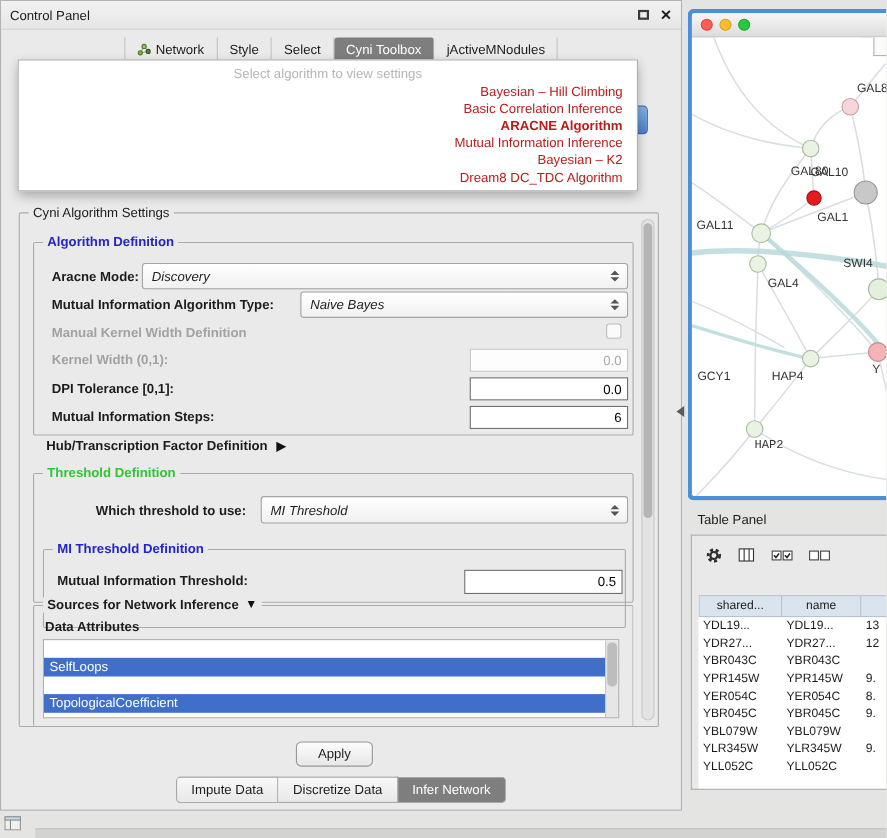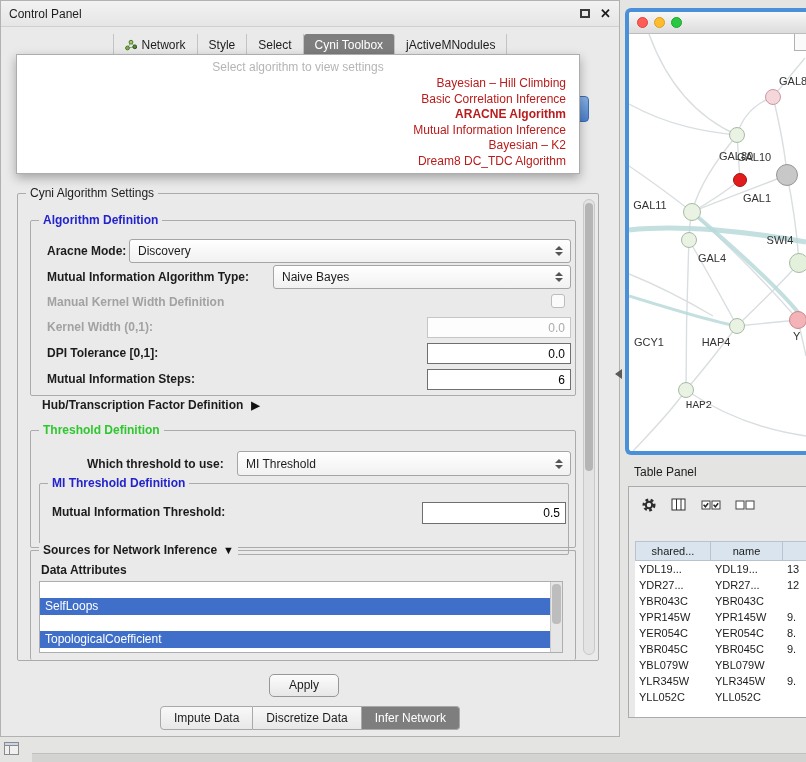--- a/index.html
+++ b/index.html
@@ -53,21 +53,21 @@
   .vscrollbar { position:absolute; right:3px; top:5px; width:12px; height:456px;
                 background:#e3e3e3; border:1px solid #c9c9c9; border-radius:6px; }
   .vscrollbar .thumb { position:absolute; left:1px; right:1px; top:3px; height:268px;
                        background:#b5b5b5; border-radius:5px; }
 
   .field-label { position:absolute; font-weight:bold; white-space:nowrap; }
   .field-label.disabled { color:#a2a2a2; }
 
   .combo { position:absolute; background:linear-gradient(#ffffff,#f1f1f1);
            border:1px solid #a5a5a5; border-radius:3px; display:flex; align-items:center; }
-  .combo .combo-text { padding-left:8px; }
+  .combo .combo-text { padding-left:8px;font-style:italic; }
   .combo-arrows { position:absolute; right:7px; top:50%; margin-top:-5px; width:8px; height:10px; }
   .combo-arrows i { position:absolute; left:0; width:0; height:0;
                     border-left:4px solid transparent; border-right:4px solid transparent; }
   .combo-arrows i.up { top:0; border-bottom:4px solid #555; }
   .combo-arrows i.dn { bottom:0; border-top:4px solid #555; }
 
   .tfield { position:absolute; text-align:right; padding:0 5px; background:#fff;
             border:1px solid #6f6f6f; font-family:"Liberation Sans",sans-serif; font-size:12px; }
   .tfield.disabled { border:1px solid #c6c6c6; color:#aaa; background:#fdfdfd; }
   .checkbox { position:absolute; width:14px; height:14px; border:1px solid #bcbcbc;
@@ -228,21 +228,21 @@
 
       <span class="field-label" style="left:56px; top:26px;">Which threshold to use:</span>
       <div class="combo" style="left:206px; top:20px; width:334px; height:25px;">
         <span class="combo-text">MI Threshold</span>
         <span class="combo-arrows">
             <i class="up"></i>
             <i class="dn"></i>
           </span>
       </div>
 
-      <div class="group" style="left:8px; top:52px; width:530px; height:72px;">
+      <div class="group" style="left:8px; top:68px; width:530px; height:72px;">
         <span class="legend blue">MI Threshold Definition</span>
         <span class="field-label" style="left:12px; top:21px;">Mutual Information Threshold:</span>
         <input class="tfield" style="left: 382px; top: 18px; width: 144px; height: 22px;" readonly="" value="0.5">
       </div>
     </div>
 
     <div class="group" style="left:12px; top:356px; width:546px; height:110px; border-bottom:none;">
       <span class="legend plainbold">
         <span>Sources for Network Inference</span>
         <span class="tri">▼</span>

